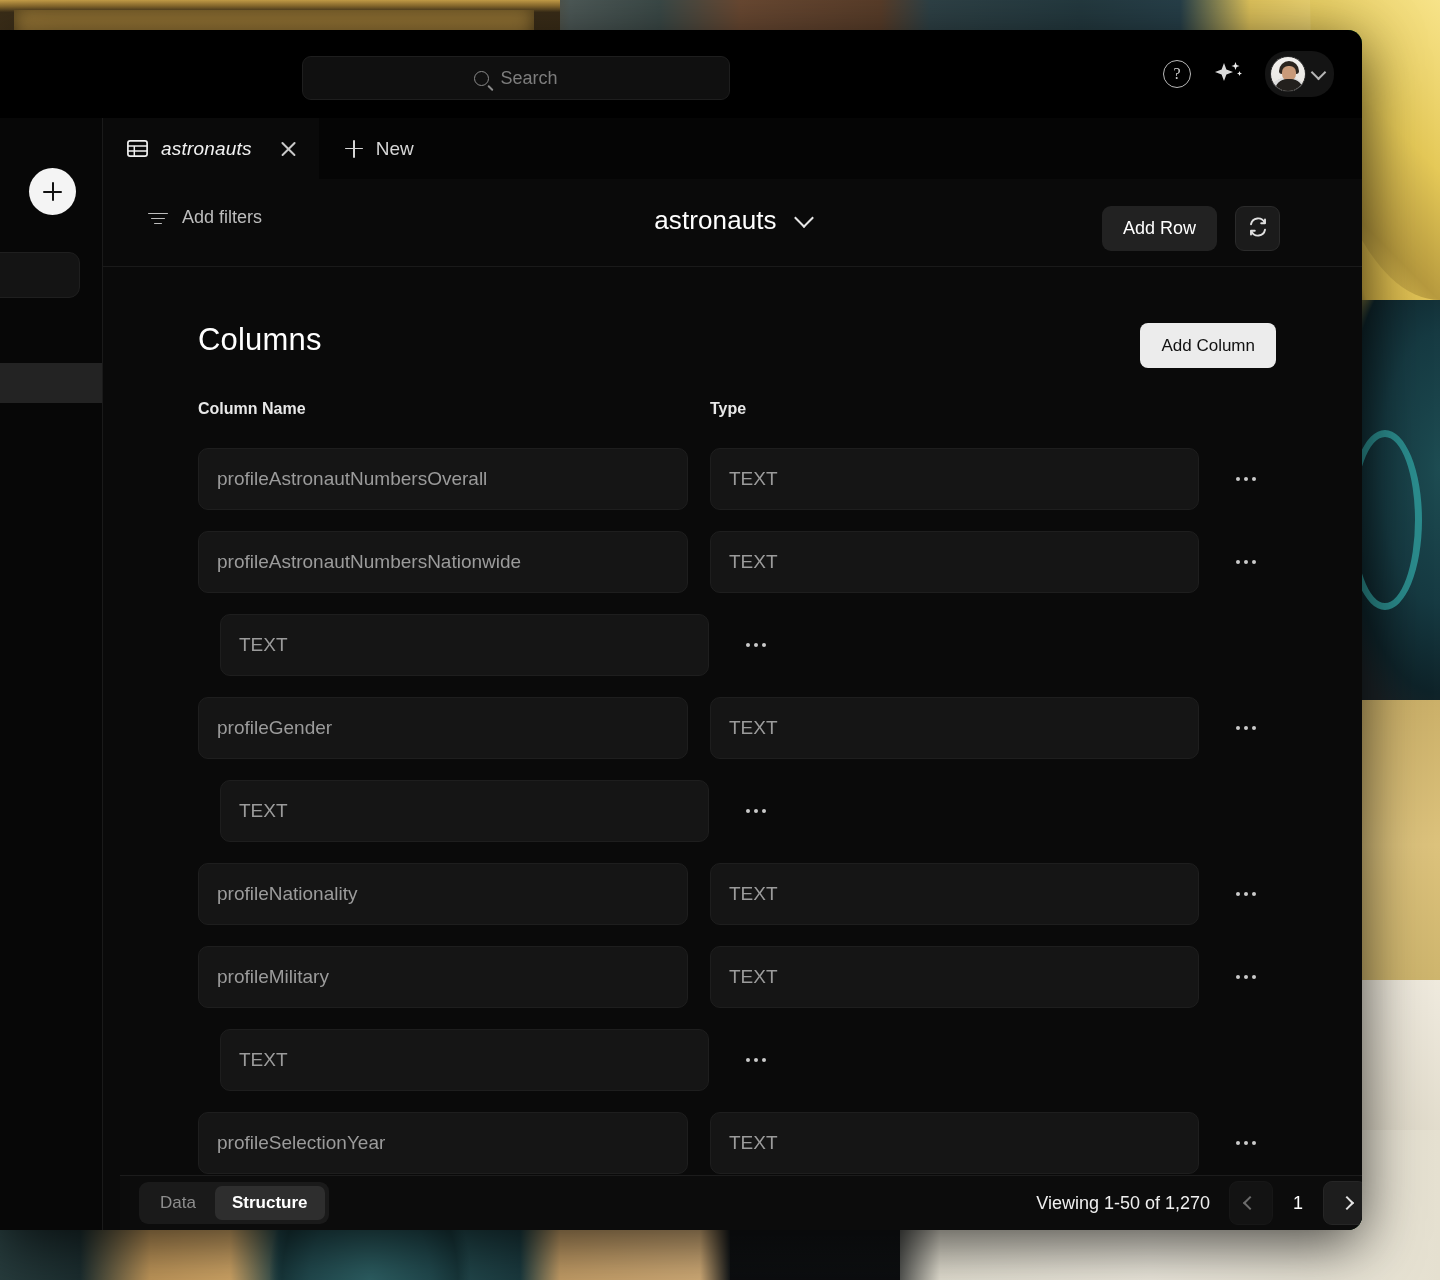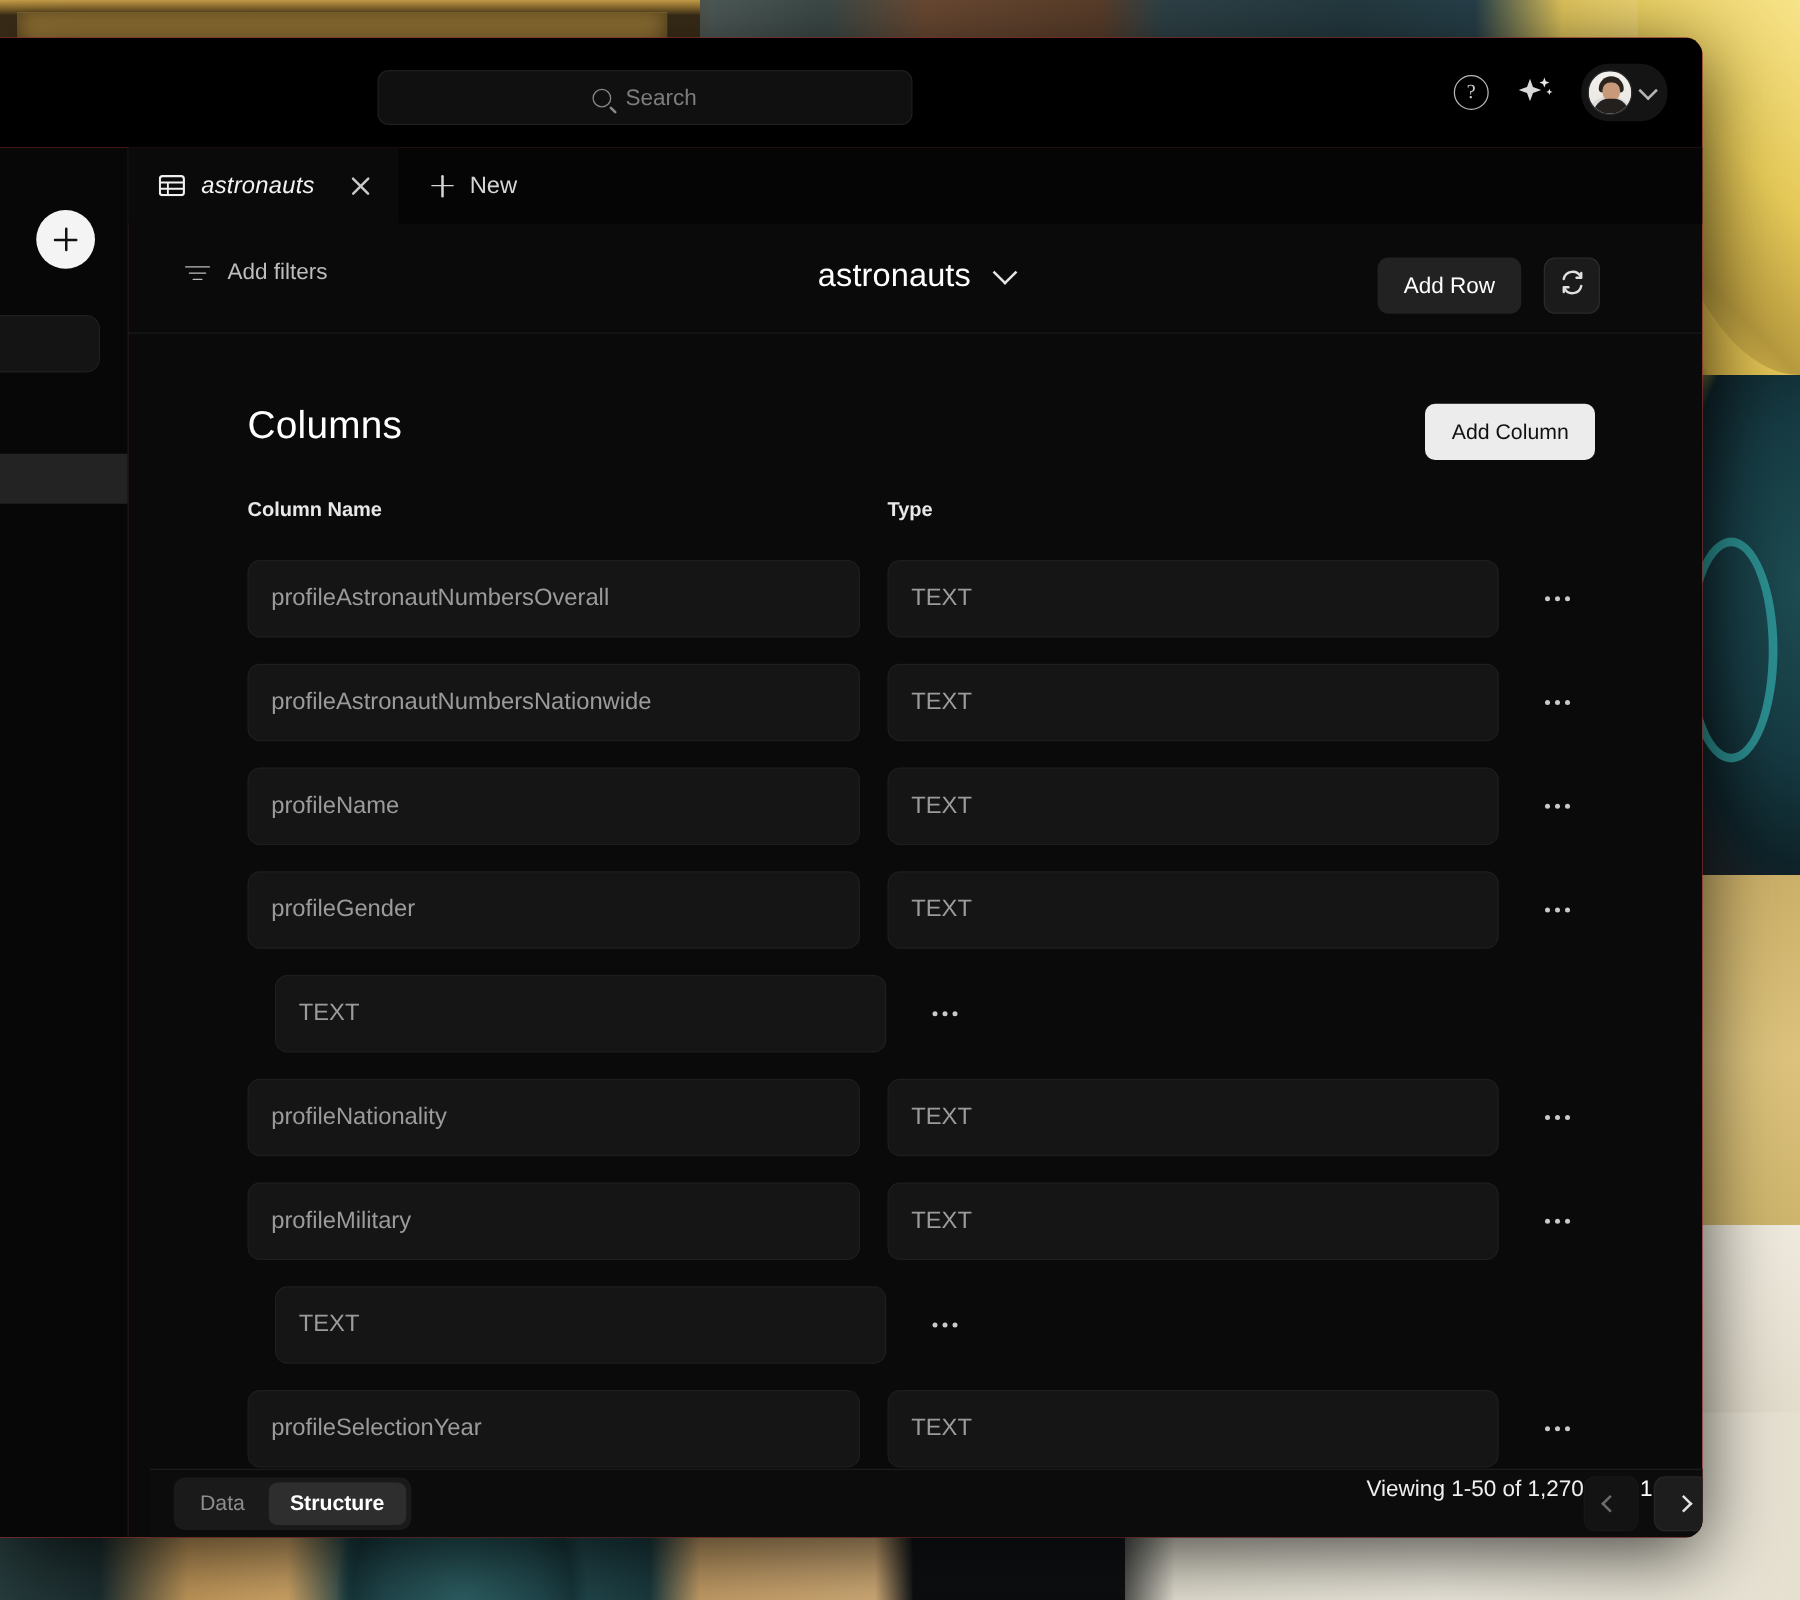--- a/index.html
+++ b/index.html
@@ -90,21 +90,21 @@
     background: linear-gradient(180deg, #2a2a2c 0%, #16181a 40%, #0c0e10 100%);
     border-top-left-radius: 60px 40px;
     border-top-right-radius: 60px 40px;
   }
 
   
   #app-window {
     position: absolute;
     left: 0; top: 30px;
     width: 1362px; height: 1200px;
-    background: #ef4444;
+    background: #15803d;
     border-radius: 0 14px 14px 0;
     overflow: hidden;
     box-shadow: 0 14px 60px rgba(0,0,0,.7);
   }
 
   
   #titlebar {
     position: absolute; left: 0; top: 0;
     width: 1362px; height: 88px;
     background: #000;
@@ -388,21 +388,21 @@
   #seg-control .seg {
     padding: 7px 17px;
     border-radius: 7px;
     font-size: 17px;
     color: #8e8e8e;
   }
   #seg-control .seg.active { background: #2e2e2e; color: #fff; font-weight: bold; }
 
   #status-right {
     margin-left: auto; margin-right: 12px;
-    display: flex; 
+    display: flex; align-items: center; gap: 19px;
   }
   #viewing-text { color: #efefef; font-size: 18px; }
   .pager-btn {
     width: 44px; height: 44px;
     background: #1d1d1d; border: 1px solid #262626; border-radius: 9px;
     display: flex; align-items: center; justify-content: center;
   }
   .pager-btn.disabled { opacity: .45; }
   .pager-btn .arrow {
     width: 10px; height: 10px;
@@ -546,21 +546,20 @@
         <div class="col-row">
           <div class="field name">profileAstronautNumbersNationwide</div>
           <div class="field type">TEXT</div>
           <div class="row-menu">
               <i></i>
               <i></i>
               <i></i>
             </div>
         </div>
         <div class="col-row">
-          <div class="field name">profileName</div>
           <div class="field type">TEXT</div>
           <div class="row-menu">
               <i></i>
               <i></i>
               <i></i>
             </div>
         </div>
         <div class="col-row">
           <div class="field name">profileGender</div>
           <div class="field type">TEXT</div>

